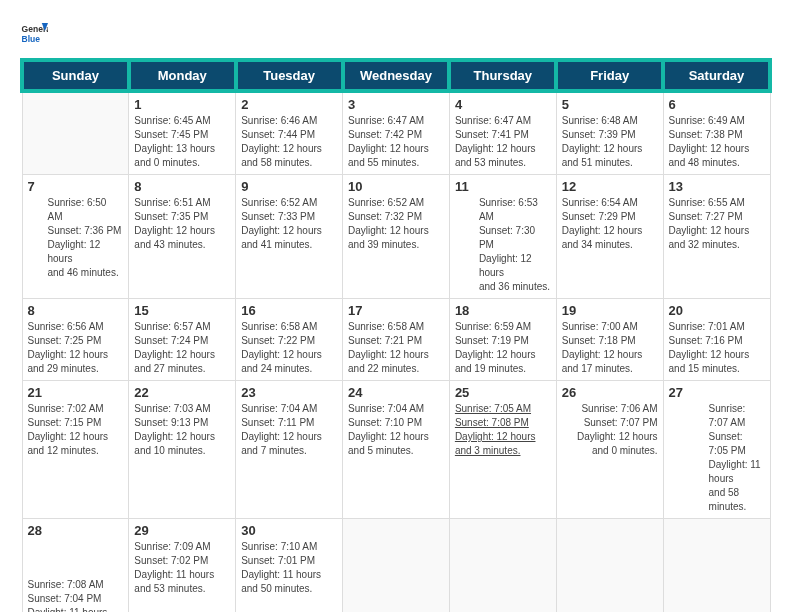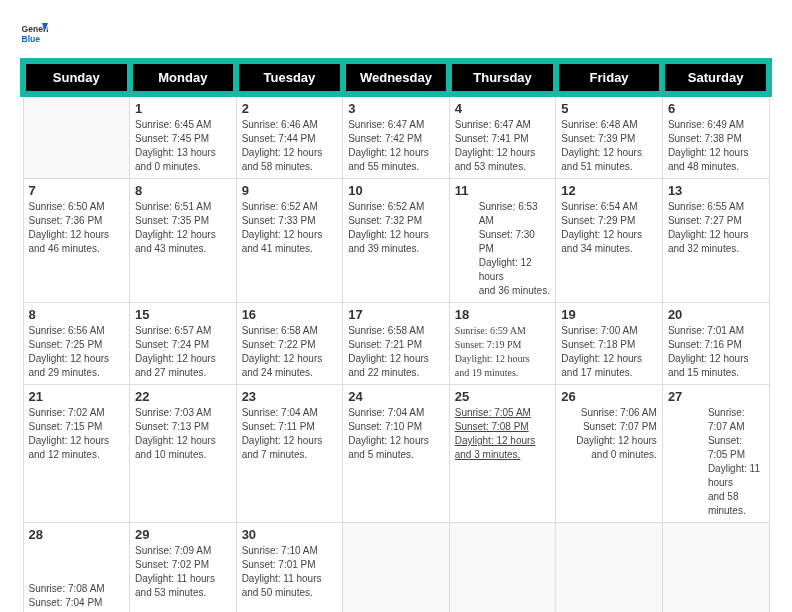--- a/index.html
+++ b/index.html
@@ -32,26 +32,26 @@
     .location-title {
       font-size: 15px;
       color: #555;
     }
     .calendar {
       width: 100%;
       border-collapse: collapse;
       border: 1px solid #ccc;
     }
     .calendar th {
-      background-color: #000000;
+      background-color: #0c4a6e;
       color: #fff;
       text-align: center;
       padding: 6px 4px;
       font-size: 13px;
-      border: 6px solid #14b8a6;
+      border: 4px solid #14b8a6;
     }
     .calendar td {
       width: calc(100% / 7);
       vertical-align: top;
       padding: 4px 5px;
       border: 1px solid #ddd;
       font-size: 10px;
       color: #333;
       min-height: 80px;
       background: #fff;
@@ -149,21 +149,21 @@
           <span class="day-number">6</span>
           <div class="day-info" style="white-space: pre-line;">Sunrise: 6:49 AM
 Sunset: 7:38 PM
 Daylight: 12 hours
 and 48 minutes.</div>
         </td>
       </tr>
       <tr>
         <td>
           <span class="day-number">7</span>
-          <div class="day-info" style="white-space: pre-line;">Sunrise: 6:50 AM
+          <div class="day-info" style="white-space: pre-line; margin-left: 20px;">Sunrise: 6:50 AM
 Sunset: 7:36 PM
 Daylight: 12 hours
 and 46 minutes.</div>
         </td>
         <td>
           <span class="day-number">8</span>
           <div class="day-info" style="white-space: pre-line;">Sunrise: 6:51 AM
 Sunset: 7:35 PM
 Daylight: 12 hours
 and 43 minutes.</div>
@@ -228,21 +228,21 @@
         </td>
         <td>
           <span class="day-number">17</span>
           <div class="day-info" style="white-space: pre-line;">Sunrise: 6:58 AM
 Sunset: 7:21 PM
 Daylight: 12 hours
 and 22 minutes.</div>
         </td>
         <td>
           <span class="day-number">18</span>
-          <div class="day-info" style="white-space: pre-line; font-family: Liberation Serif, serif;">Sunrise: 6:59 AM
+          <div class="day-info" style="white-space: pre-line;">Sunrise: 6:59 AM
 Sunset: 7:19 PM
 Daylight: 12 hours
 and 19 minutes.</div>
         </td>
         <td>
           <span class="day-number">19</span>
           <div class="day-info" style="white-space: pre-line;">Sunrise: 7:00 AM
 Sunset: 7:18 PM
 Daylight: 12 hours
 and 17 minutes.</div>
@@ -259,21 +259,21 @@
         <td>
           <span class="day-number">21</span>
           <div class="day-info" style="white-space: pre-line;">Sunrise: 7:02 AM
 Sunset: 7:15 PM
 Daylight: 12 hours
 and 12 minutes.</div>
         </td>
         <td>
           <span class="day-number">22</span>
           <div class="day-info" style="white-space: pre-line;">Sunrise: 7:03 AM
-Sunset: 7:13 PM
+Sunset: 9:13 PM
 Daylight: 12 hours
 and 10 minutes.</div>
         </td>
         <td>
           <span class="day-number">23</span>
           <div class="day-info" style="white-space: pre-line;">Sunrise: 7:04 AM
 Sunset: 7:11 PM
 Daylight: 12 hours
 and 7 minutes.</div>
         </td>

